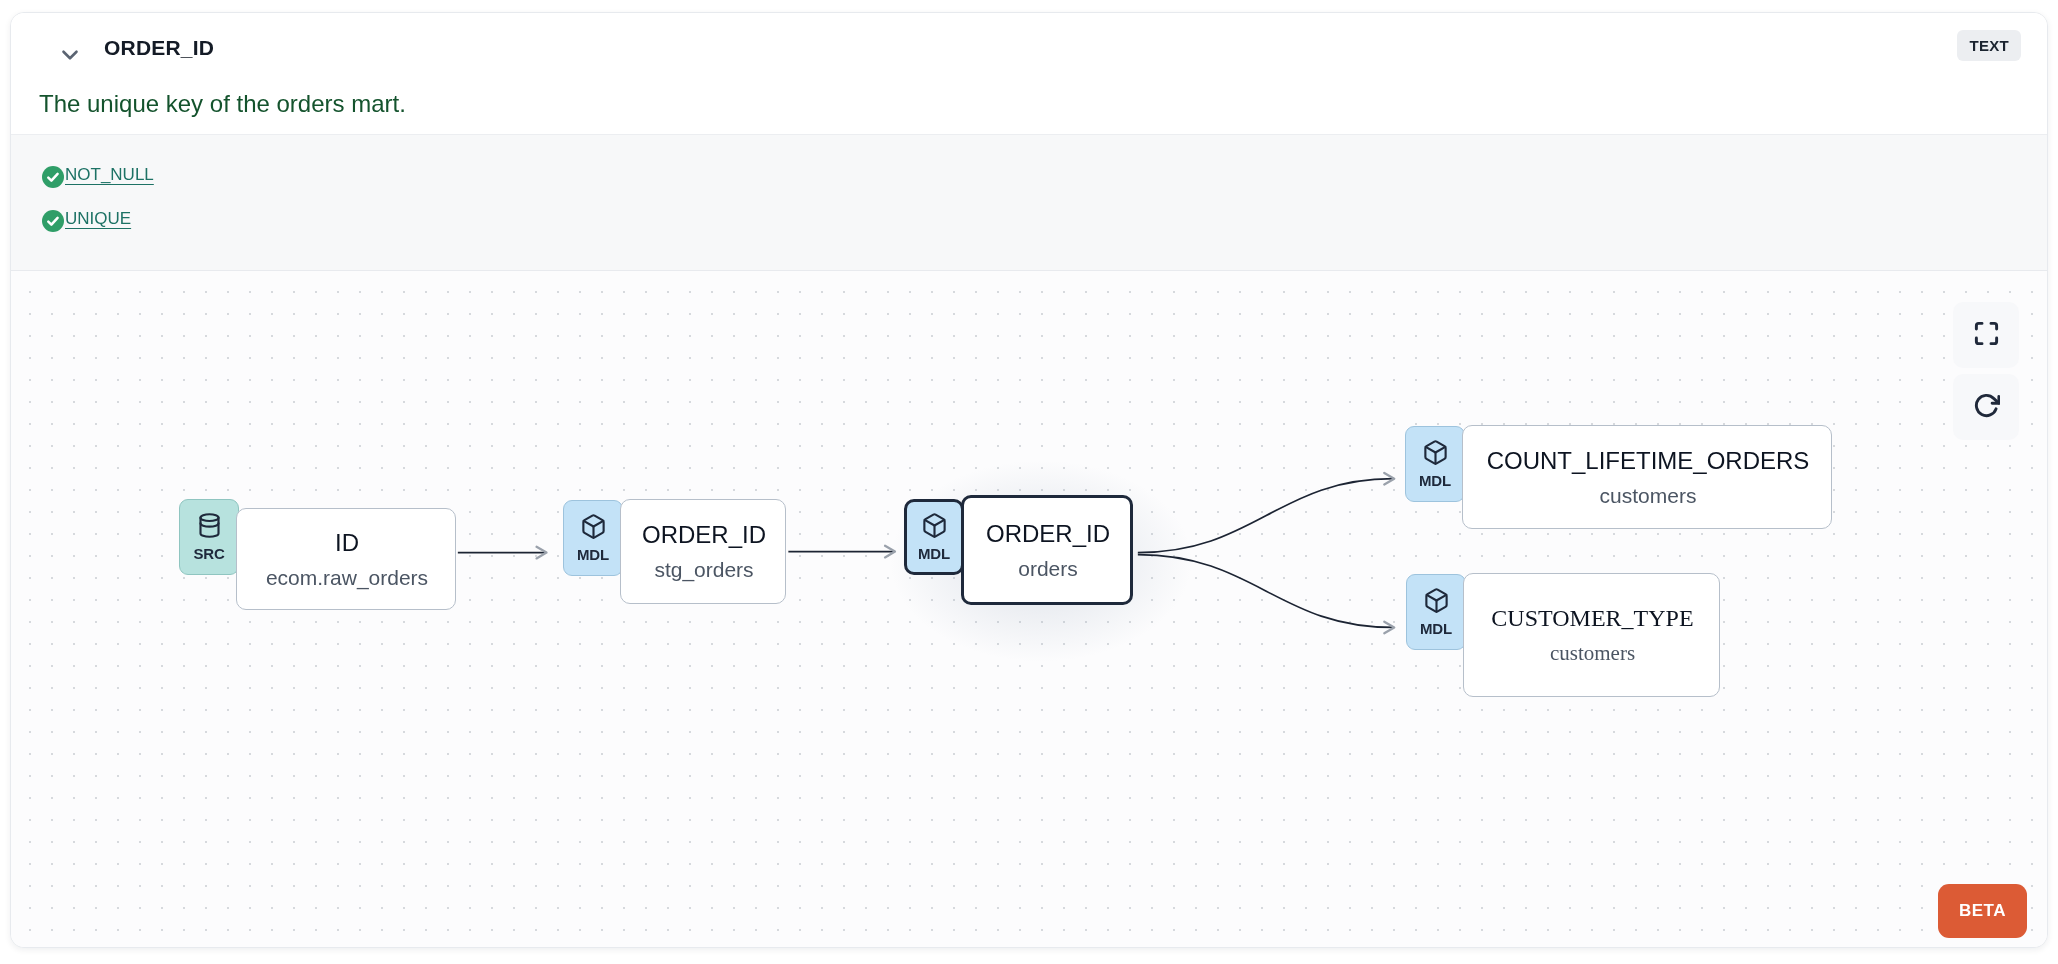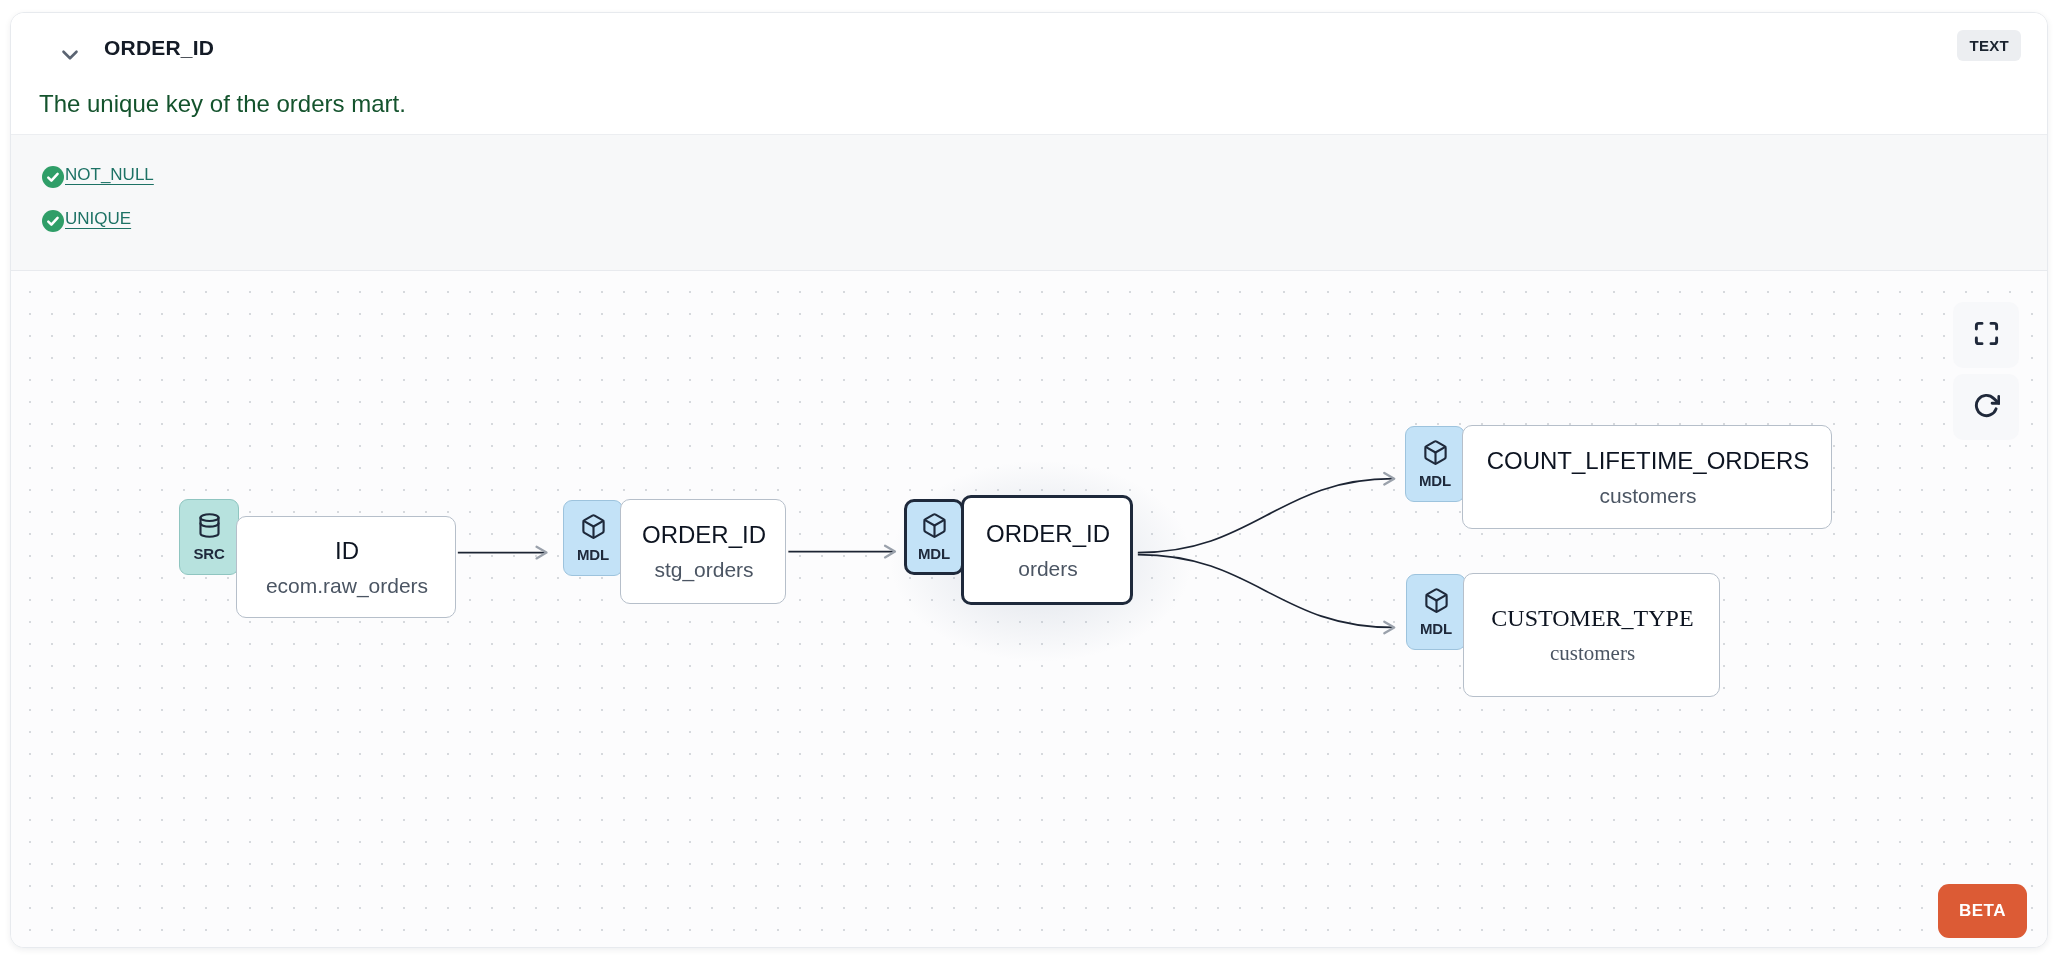--- a/index.html
+++ b/index.html
@@ -118,21 +118,21 @@
   .node.selected .node-body { border: 3.5px solid #1e293b; }
   .glow {
     position: absolute; left: 820px; top: 150px;
     width: 420px; height: 280px;
     background: radial-gradient(closest-side, rgba(148,163,184,.30), rgba(148,163,184,0) 72%);
     pointer-events: none;
   }
 
   
   .node-src      { left: 168px;  top: 227px; }
-  .node-src  .node-body  { width: 220px; height: 102px; margin-top: 18px; }
+  .node-src  .node-body  { width: 220px; height: 102px; margin-top: 10px; }
   .node-stg      { left: 552px;  top: 228px; }
   .node-stg  .node-body  { width: 166px; height: 105px; }
   .node-orders   { left: 893px;  top: 224px; }
   .node-orders .node-badge { margin-top: 4px; }
   .node-orders .node-body  { width: 172px; height: 110px; }
   .node-count    { left: 1394px; top: 154px; }
   .node-count .node-body { width: 370px; height: 104px; }
   .node-ctype    { left: 1395px; top: 302px; }
   .node-ctype .node-body { width: 257px; height: 124px; font-family: Liberation Serif, serif; }
   .node-badge { height: 76px; margin-top: 1px; }

